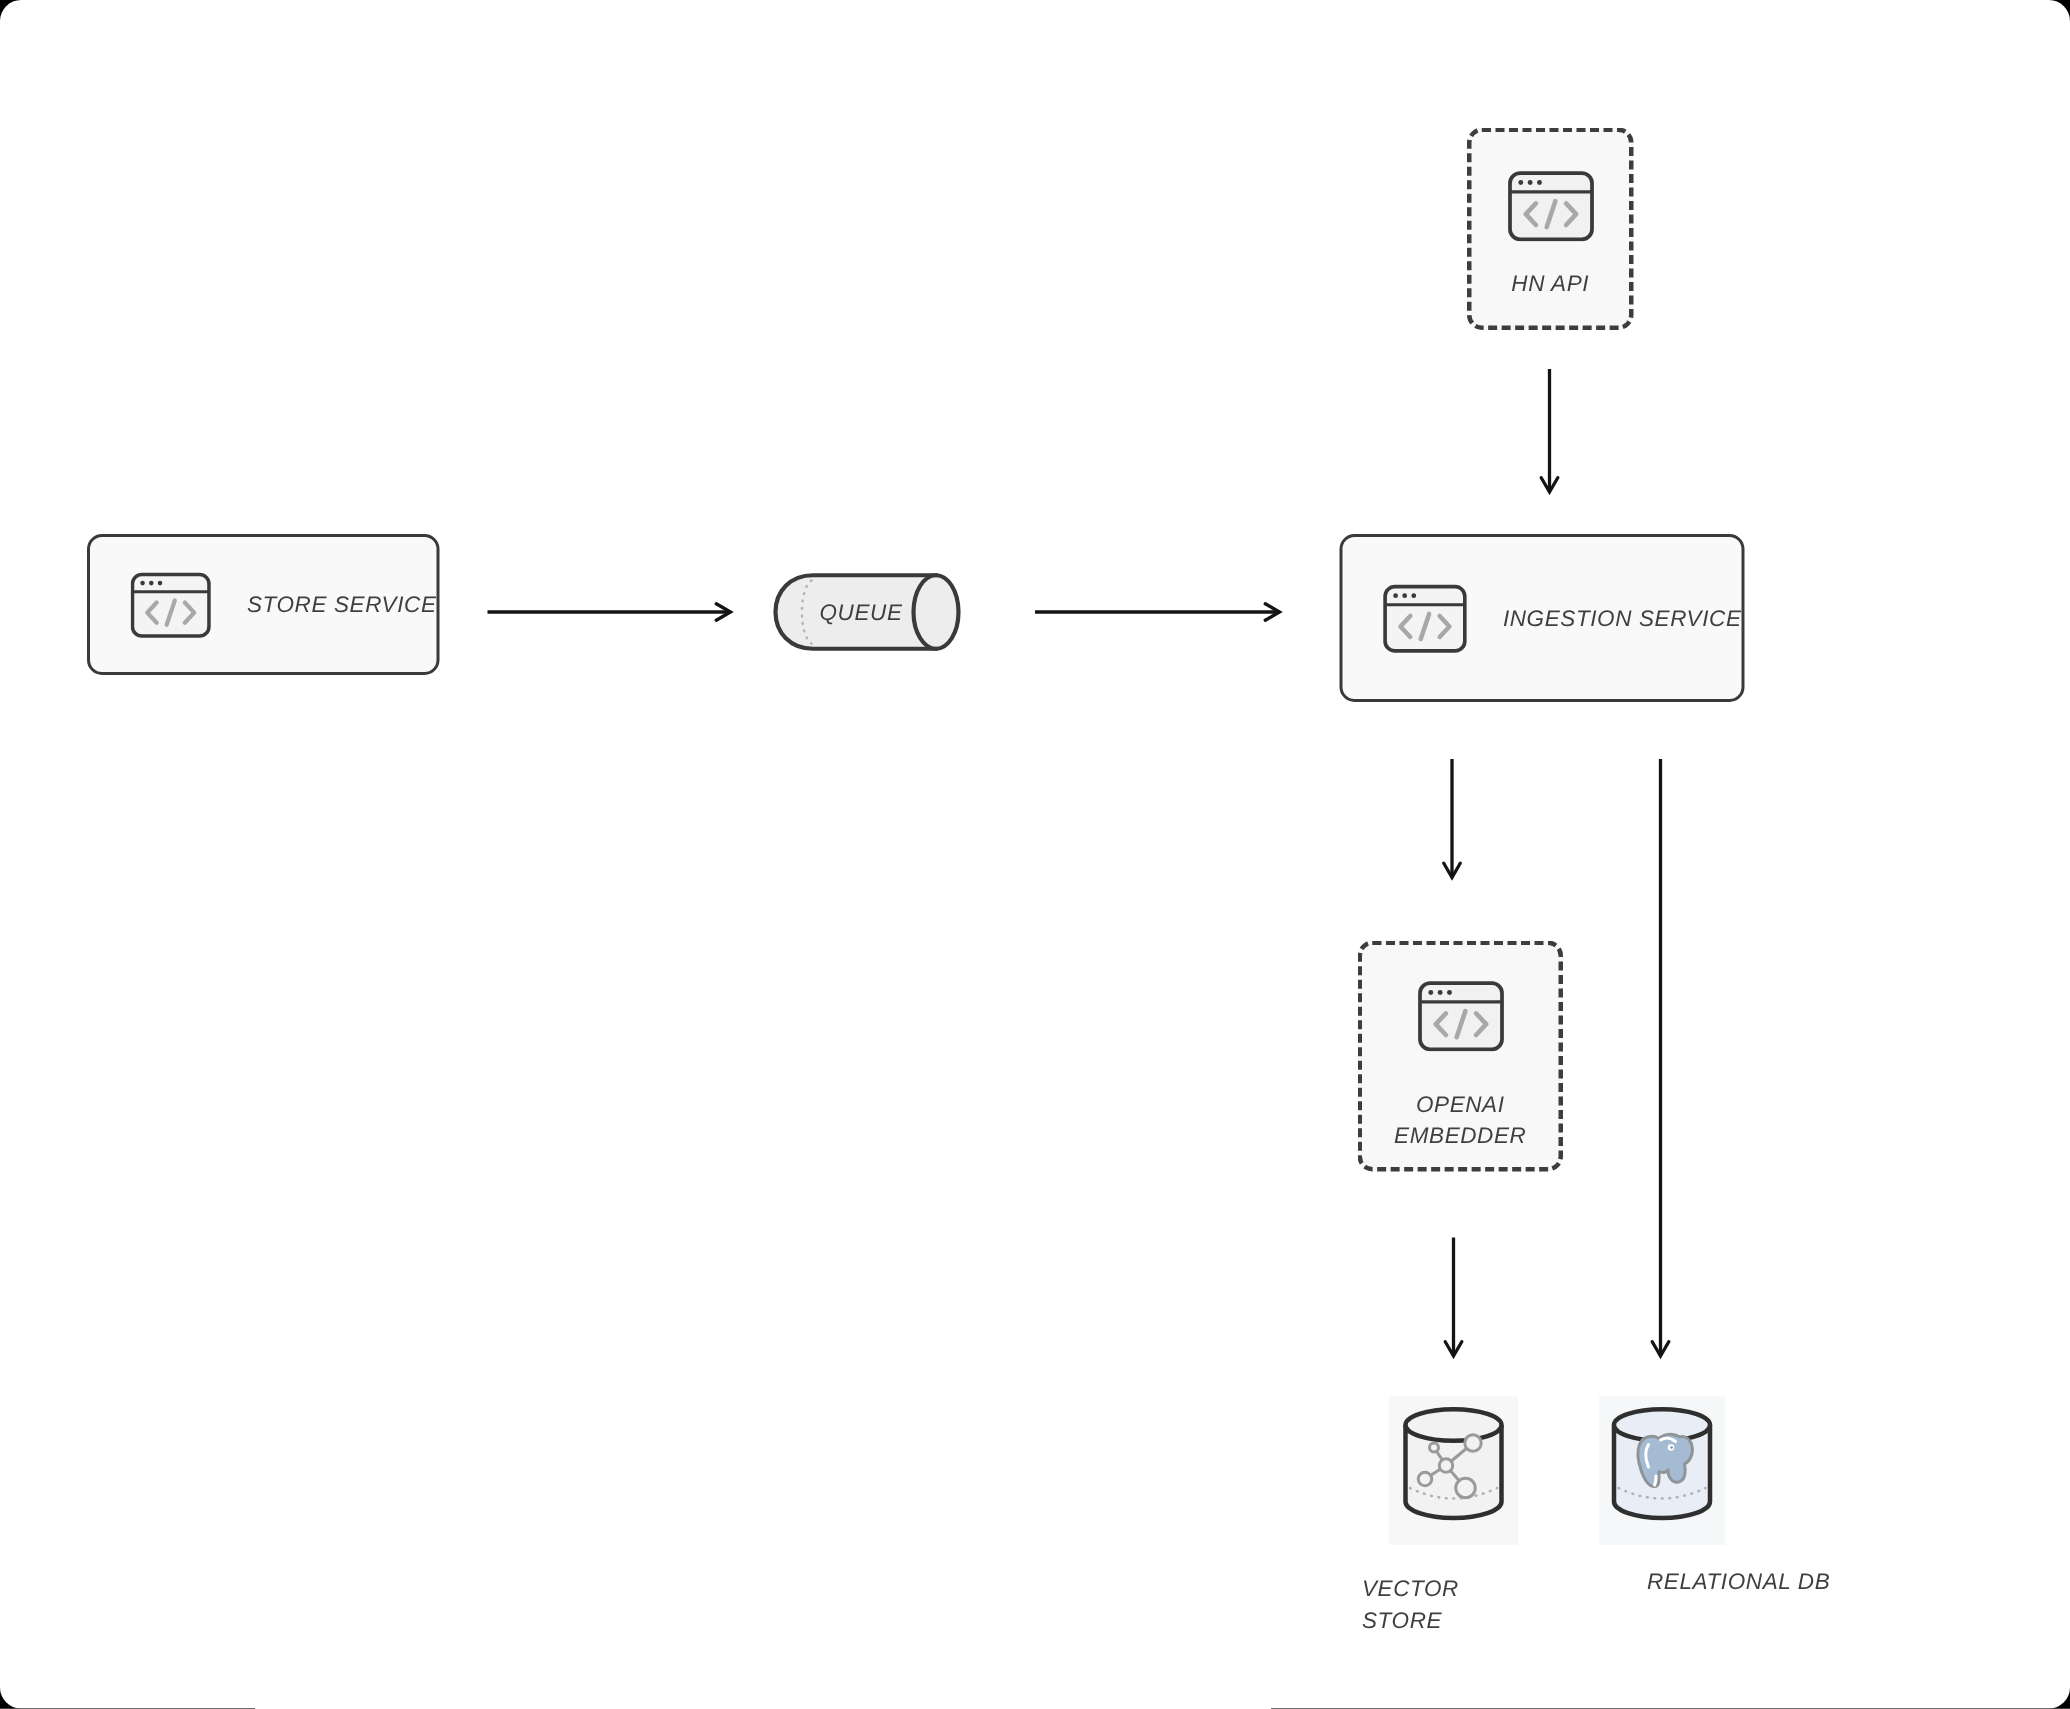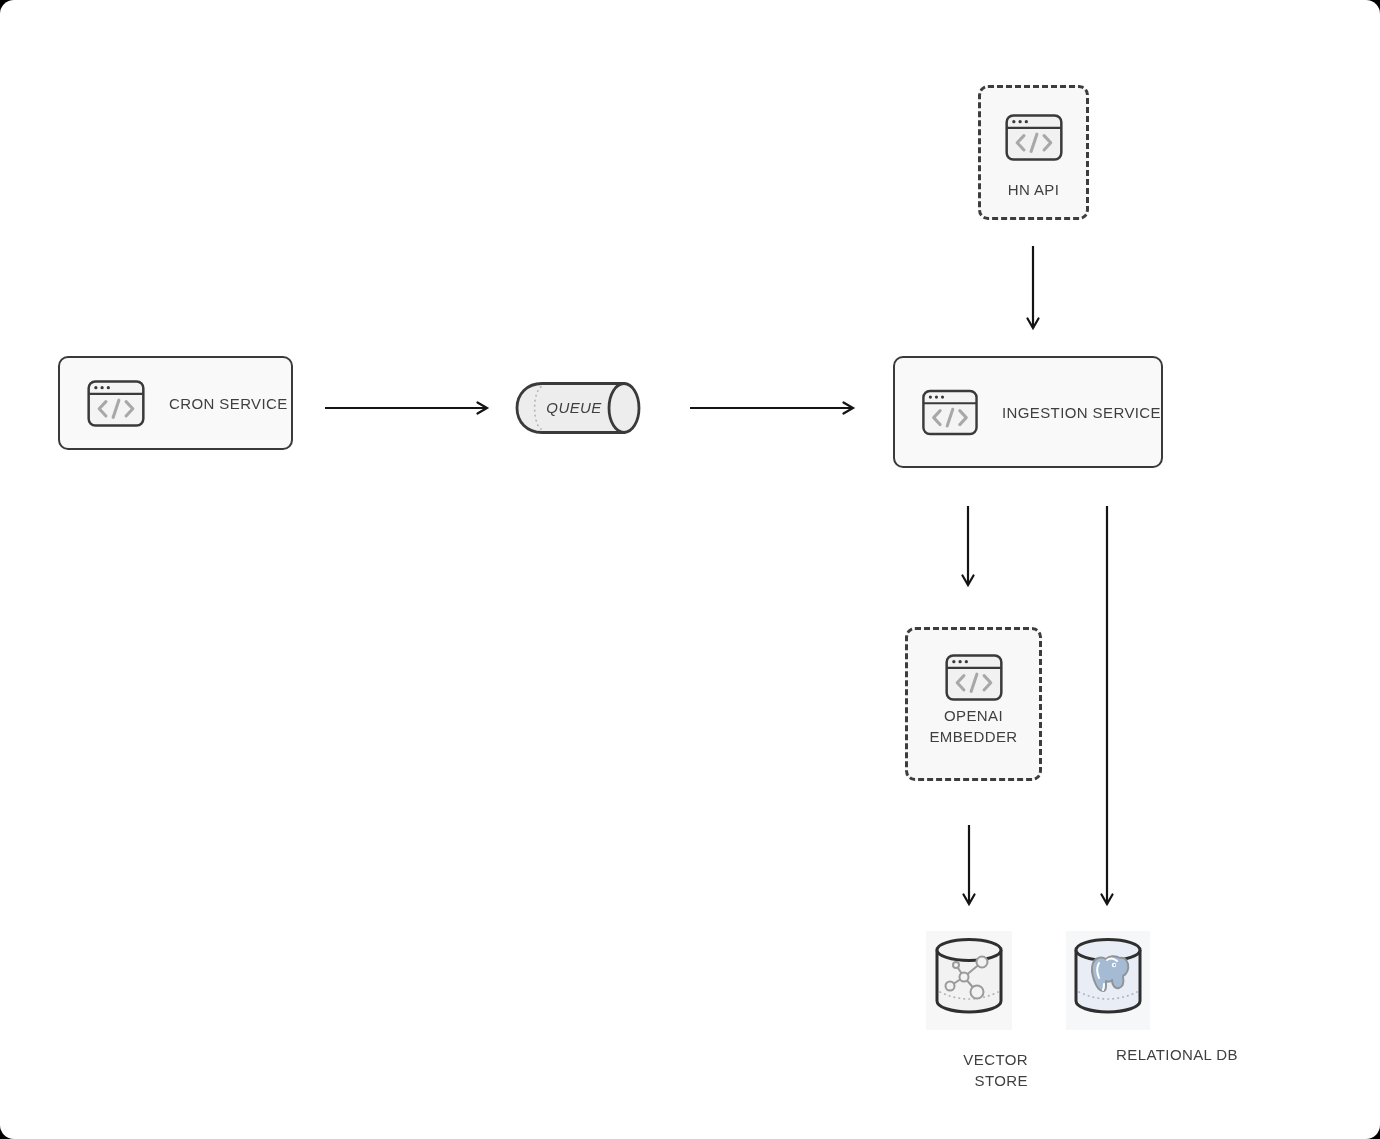--- a/index.html
+++ b/index.html
@@ -23,29 +23,29 @@
   }
 
   
   .dashed-box{
     position:absolute;box-sizing:border-box;
     background:#f8f8f8;border:3px dashed #3d3d3d;border-radius:10px;
     display:flex;flex-direction:column;align-items:center;
   }
 
   .node-label{
-    font-size:15px;font-weight:500;color:#3f3f3f;
+    font-style:italic;font-size:15px;font-weight:500;color:#3f3f3f;
     letter-spacing:.4px;line-height:21px;text-align:center;white-space:nowrap;
   }
   .wrap{white-space:normal;}
 
   .db-icon-box{
     position:absolute;display:flex;align-items:center;justify-content:center;
   }
-  .db-label{position:absolute;text-align:right;}
+  .db-label{position:absolute;text-align:left;}
   .icon{display:block;}
 </style>
 </head>
 <body>
 
 <div class="canvas">
 
   <svg class="arrows" width="1380" height="1139">
     <defs>
       <marker id="arrowhead" markerWidth="16" markerHeight="16" refX="11.5" refY="7" orient="auto" markerUnits="userSpaceOnUse">
@@ -68,21 +68,21 @@
       <line x1="1.5" y1="14.5" x2="58.5" y2="14.5" stroke="#3a3a3a" stroke-width="2.2"></line>
       <circle cx="9" cy="8" r="1.7" fill="#3a3a3a"></circle>
       <circle cx="15.5" cy="8" r="1.7" fill="#3a3a3a"></circle>
       <circle cx="22" cy="8" r="1.7" fill="#3a3a3a"></circle>
       <g stroke="#a8a8a8" stroke-width="3.2" fill="none" stroke-linecap="round" stroke-linejoin="round">
         <path d="M19.5 22.5 L12.5 30 L19.5 37.5"></path>
         <path d="M33 21 L27 39"></path>
         <path d="M40.5 22.5 L47.5 30 L40.5 37.5"></path>
       </g>
     </svg>
-    <span class="node-label">CRON SERVICE</span>
+    <span class="node-label">STORE SERVICE</span>
   </div>
 
   <svg class="icon" style="position:absolute;left:508px;top:380px" width="140" height="56" viewBox="0 0 140 56">
     <path d="M116 3.5 H34 C19 3.5 9 14 9 28 C9 42 19 52.5 34 52.5 H116 Z" fill="#ededed" stroke="#3a3a3a" stroke-width="2.8"></path>
     <ellipse cx="116" cy="28" rx="15" ry="24.5" fill="#ededed" stroke="#3a3a3a" stroke-width="2.8"></ellipse>
     <path d="M33 7 C24.5 12.5 24.5 43.5 33 49" fill="none" stroke="#b5b5b5" stroke-width="1.7" stroke-linecap="round" stroke-dasharray="0.5 4.5"></path>
     <text x="66" y="33" text-anchor="middle" font-style="italic" font-size="15" font-weight="500" letter-spacing="0.4" fill="#3f3f3f">QUEUE</text>
   </svg>
 
   <div class="dashed-box" style="left:978px;top:85px;width:111px;height:135px;padding-top:26px;gap:18px">
@@ -110,21 +110,21 @@
       <circle cx="22" cy="8" r="1.7" fill="#3a3a3a"></circle>
       <g stroke="#a8a8a8" stroke-width="3.2" fill="none" stroke-linecap="round" stroke-linejoin="round">
         <path d="M19.5 22.5 L12.5 30 L19.5 37.5"></path>
         <path d="M33 21 L27 39"></path>
         <path d="M40.5 22.5 L47.5 30 L40.5 37.5"></path>
       </g>
     </svg>
     <span class="node-label">INGESTION SERVICE</span>
   </div>
 
-  <div class="dashed-box" style="left:905px;top:627px;width:137px;height:154px;padding-top:24px;gap:4px">
+  <div class="dashed-box" style="left:905px;top:627px;width:137px;height:154px;padding-top:24px;gap:25px">
     <svg class="icon" width="58" height="47" viewBox="0 0 60 49">
       <rect x="1.5" y="1.5" width="57" height="46" rx="7" fill="#f1f1f1" stroke="#3a3a3a" stroke-width="2.6"></rect>
       <line x1="1.5" y1="14.5" x2="58.5" y2="14.5" stroke="#3a3a3a" stroke-width="2.2"></line>
       <circle cx="9" cy="8" r="1.7" fill="#3a3a3a"></circle>
       <circle cx="15.5" cy="8" r="1.7" fill="#3a3a3a"></circle>
       <circle cx="22" cy="8" r="1.7" fill="#3a3a3a"></circle>
       <g stroke="#a8a8a8" stroke-width="3.2" fill="none" stroke-linecap="round" stroke-linejoin="round">
         <path d="M19.5 22.5 L12.5 30 L19.5 37.5"></path>
         <path d="M33 21 L27 39"></path>
         <path d="M40.5 22.5 L47.5 30 L40.5 37.5"></path>

